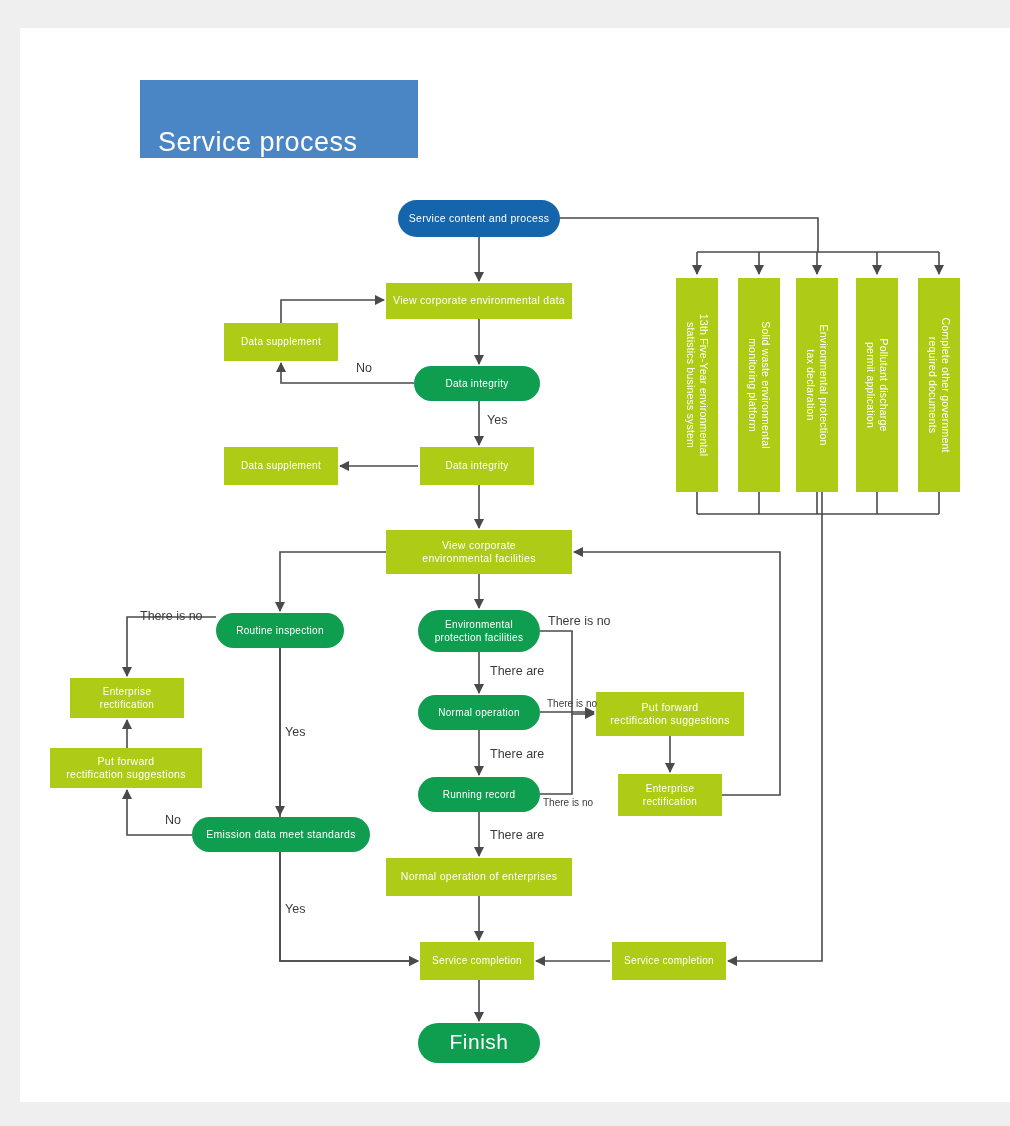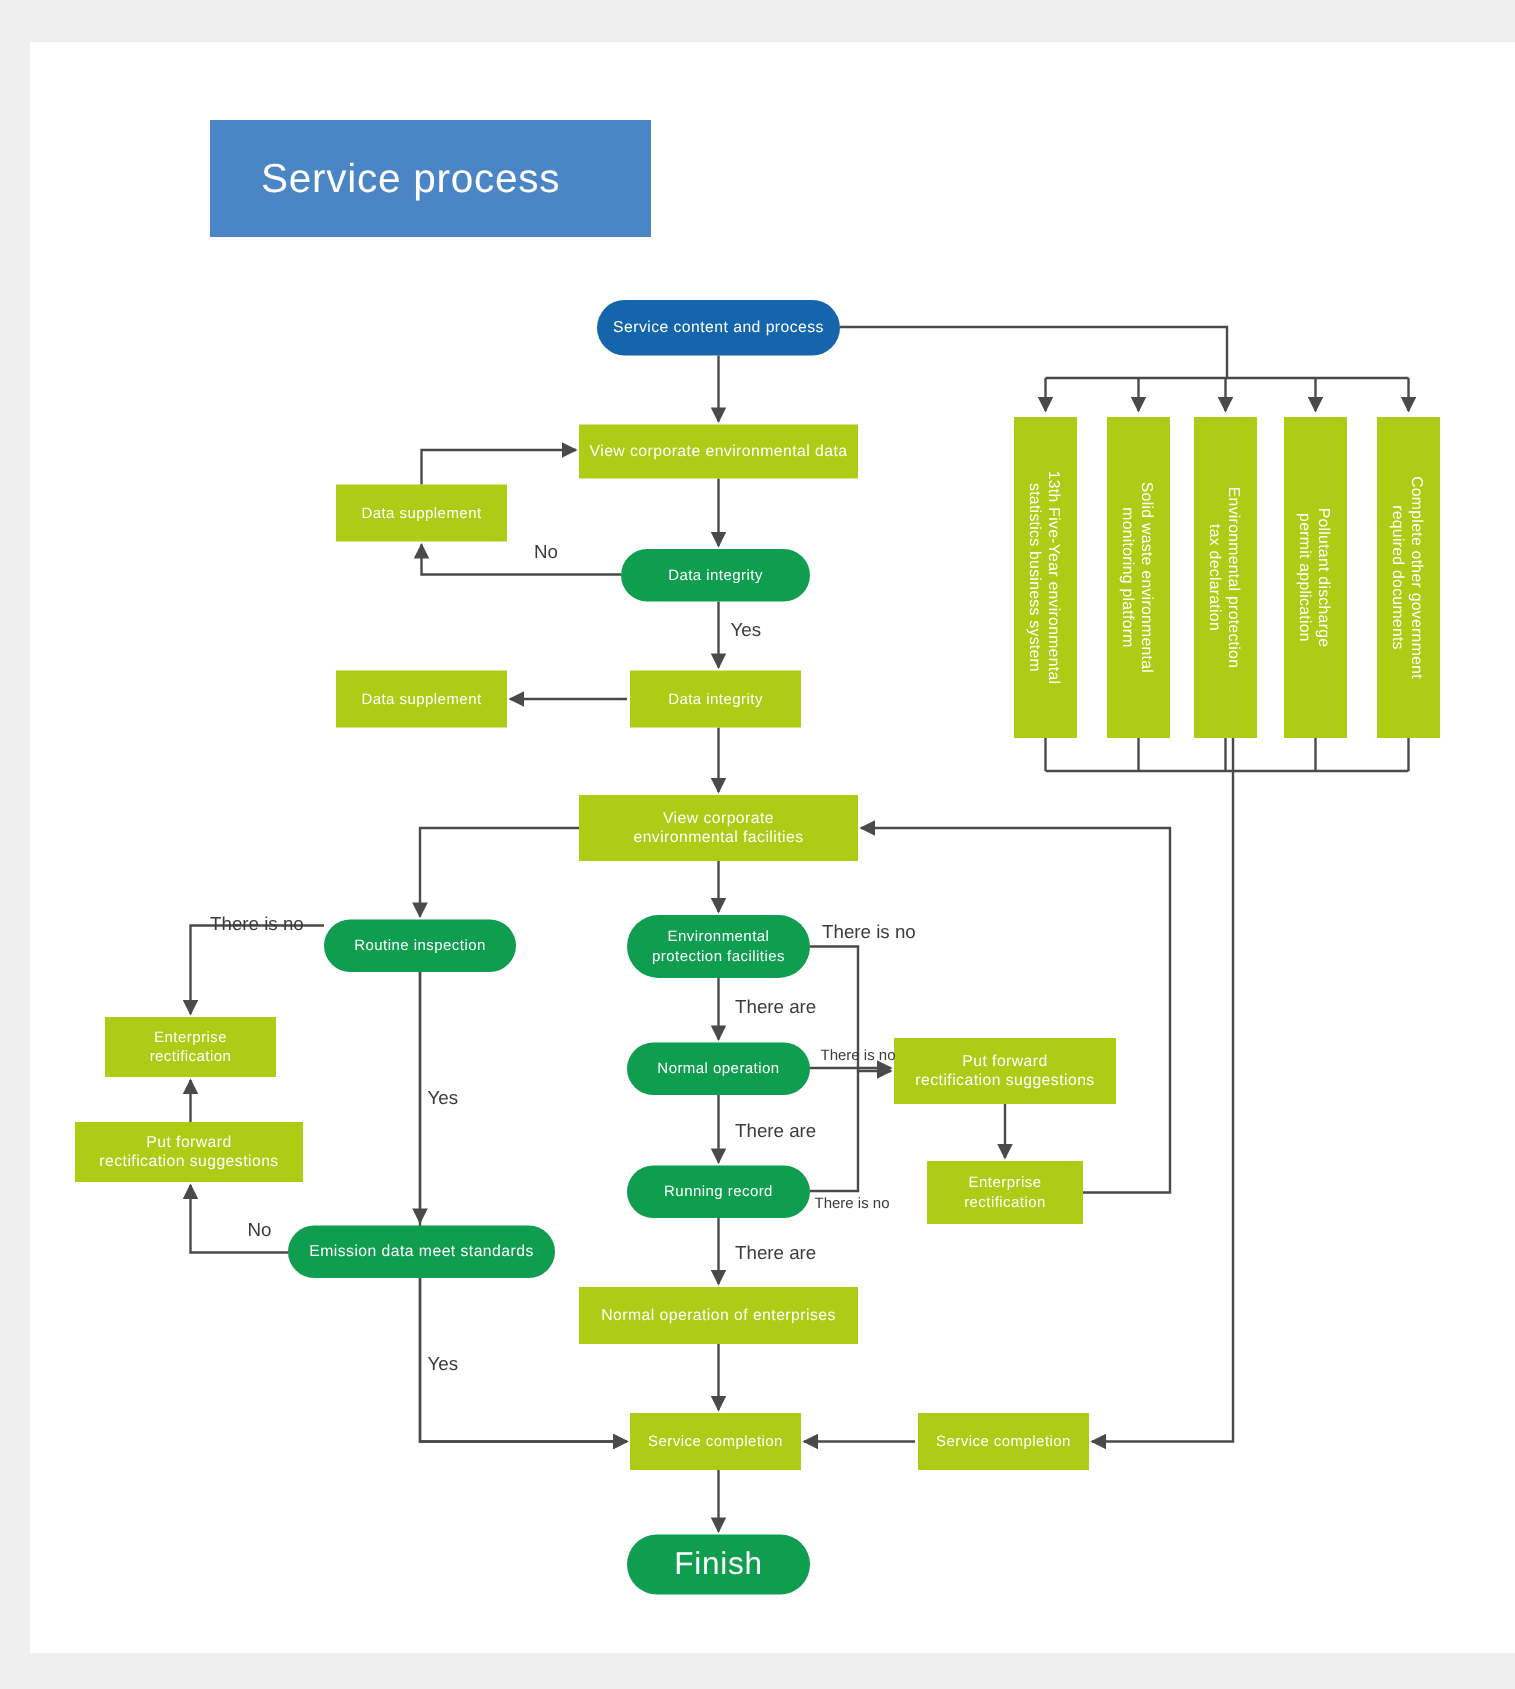--- a/index.html
+++ b/index.html
@@ -1,20 +1,20 @@
 <!DOCTYPE html>
 <html><head>
 <meta charset="utf-8">
 <style>
   html,body{margin:0;padding:0;background:#efefef;}
   body{font-family:"Liberation Sans",sans-serif;}
   #page{position:relative;width:1010px;height:1126px;background:#efefef;overflow:hidden;}
   #canvas{position:absolute;left:20px;top:28px;width:990px;height:1074px;background:#ffffff;}
   #title-banner{position:absolute;left:140px;top:80px;width:278px;height:78px;background:#4a86c5;
-    display:flex;align-items:center;padding-left:16px;}
+    display:flex;align-items:flex-end;}
   #title-banner span{color:#ffffff;font-size:27px;letter-spacing:.5px;padding-left:18px;}
   svg#flow{position:absolute;left:0;top:0;width:1010px;height:1126px;}
   .nodeText{fill:#ffffff;font-family:"Liberation Sans",sans-serif;font-size:10.5px;
     text-anchor:middle;dominant-baseline:middle;letter-spacing:.3px;}
   .nodeTextSm{font-size:10px;}
   .finishText{fill:#ffffff;font-size:21px;text-anchor:middle;dominant-baseline:middle;letter-spacing:.5px;}
   .edgeLabel{fill:#3b3b3b;font-family:"Liberation Sans",sans-serif;font-size:12.5px;
     dominant-baseline:middle;}
   .edgeLabelSm{font-size:10px;}
   .vtext{fill:#ffffff;font-family:"Liberation Sans",sans-serif;font-size:10.5px;

